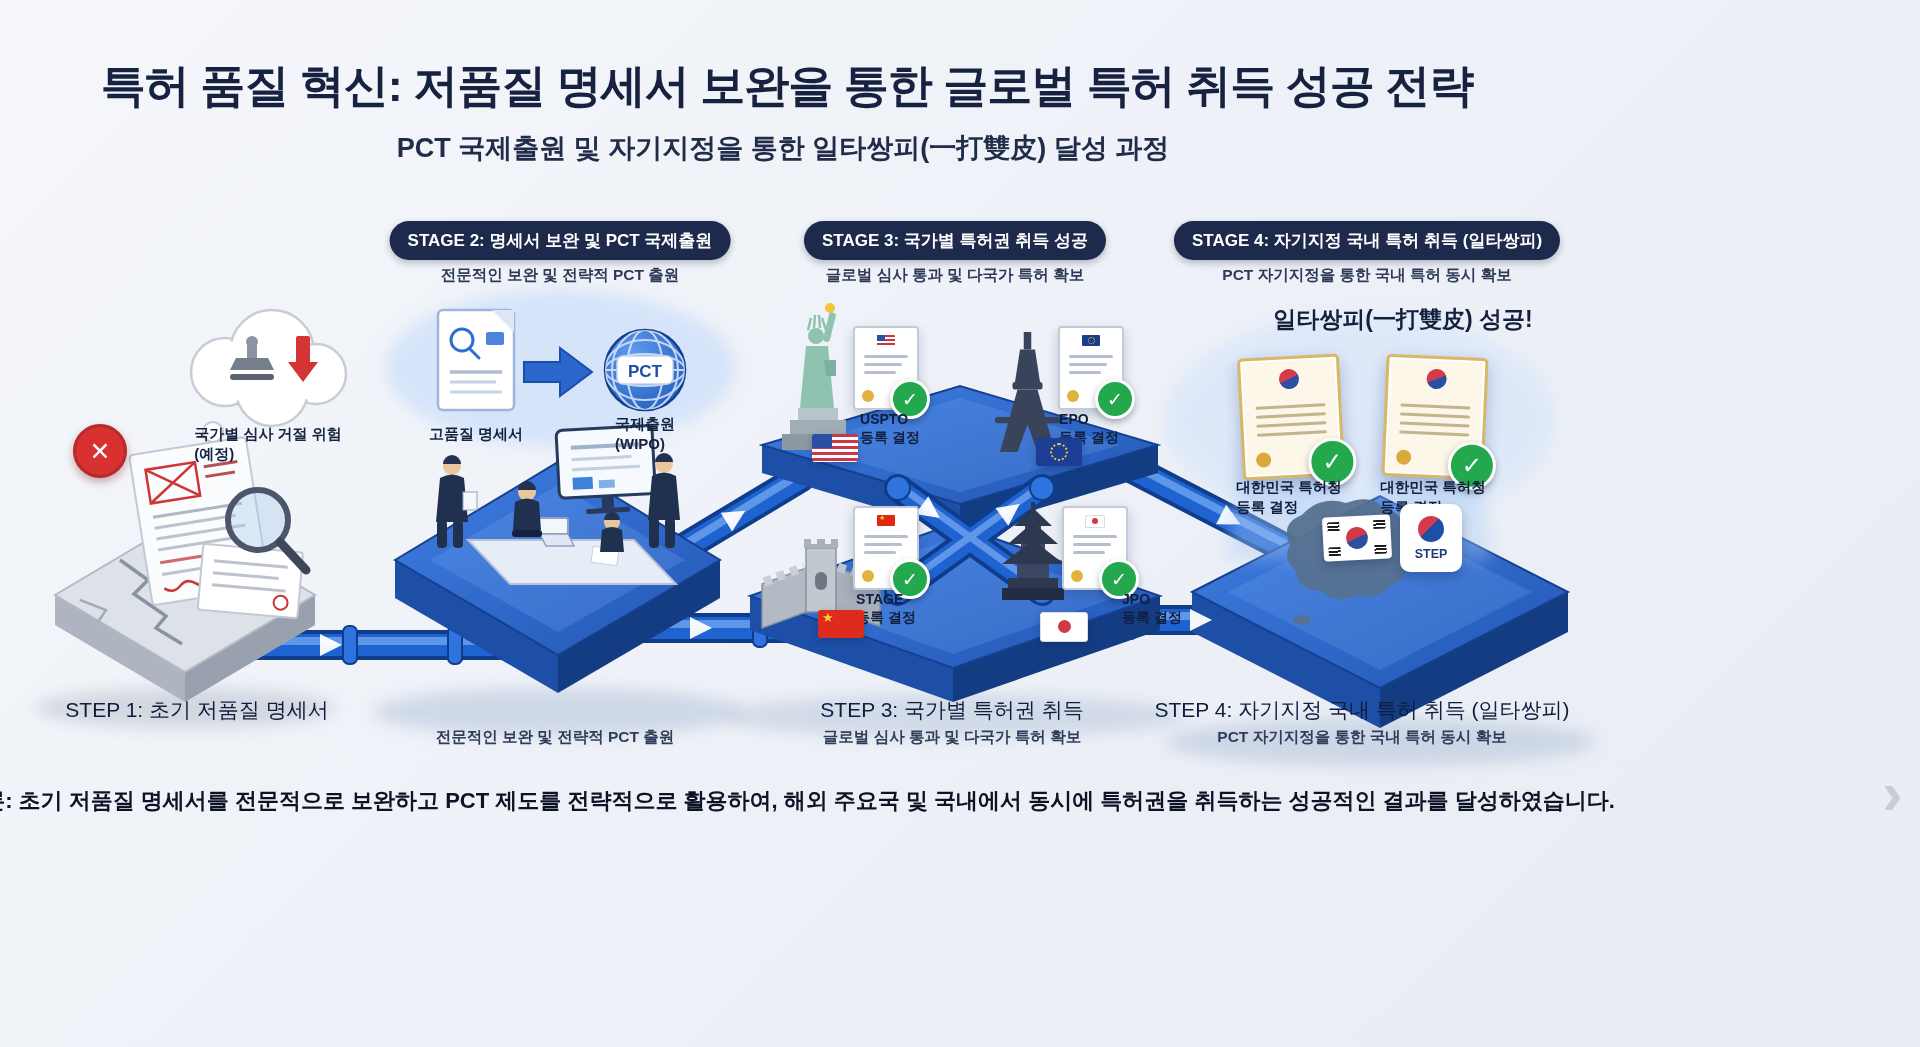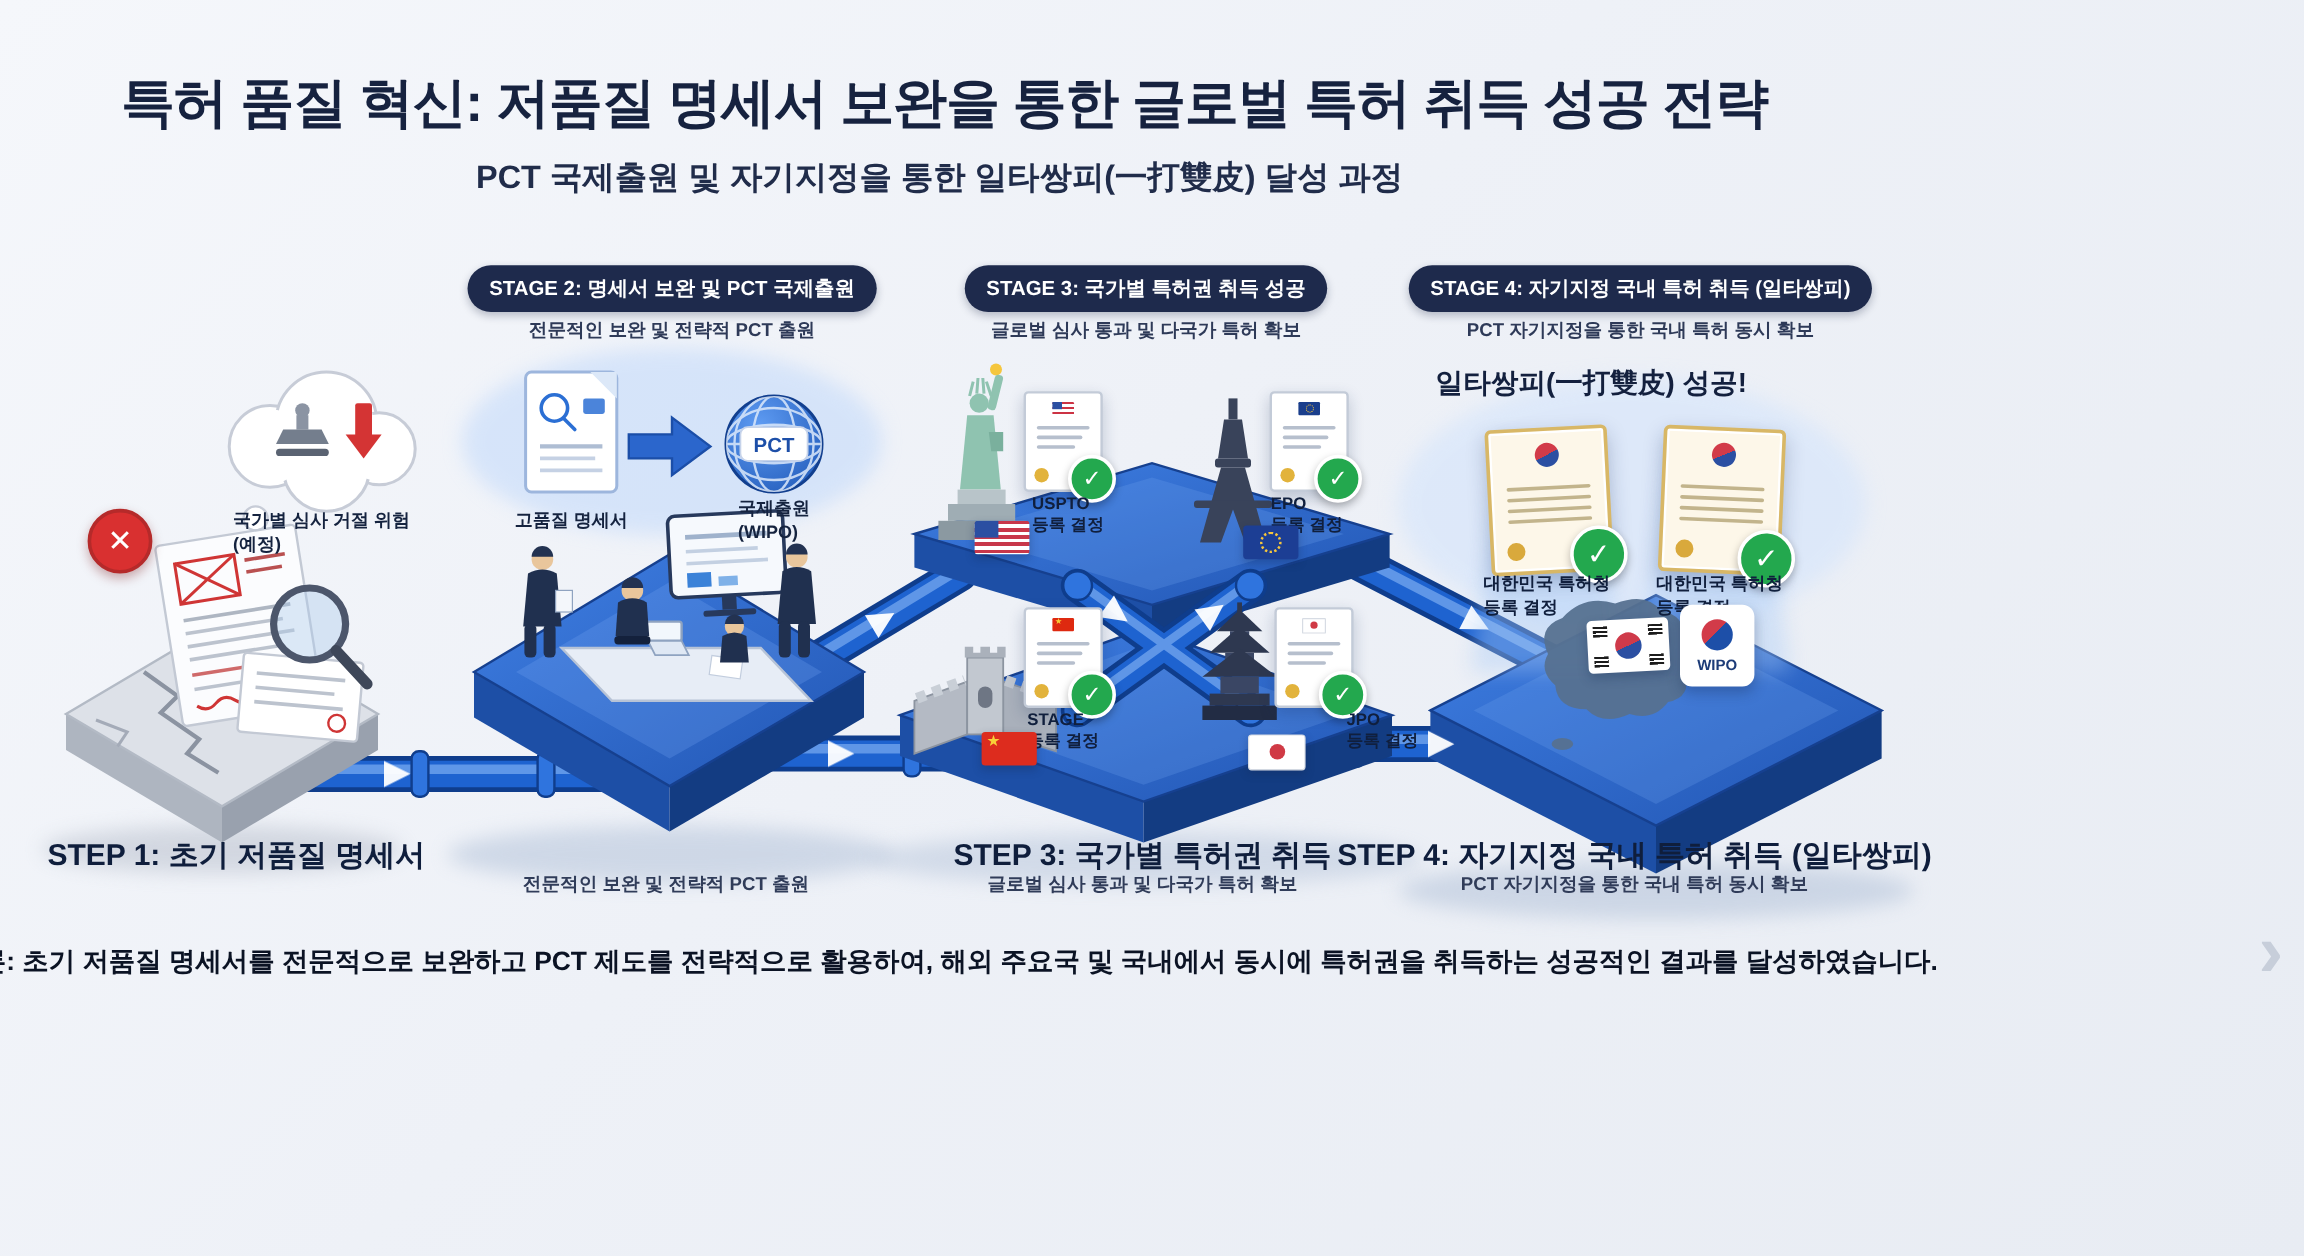--- a/index.html
+++ b/index.html
@@ -24,21 +24,21 @@
     padding:8px 18px; border-radius:20px; white-space:nowrap;
     box-shadow:0 3px 7px rgba(18,30,60,.28);
   }
   .stage-sub { font-size:15.5px; font-weight:600; color:#2e3a58; white-space:nowrap; }
 
   .lbl { font-size:15px; font-weight:700; color:#15233f; line-height:1.32; }
   .office-lbl { font-size:14px; font-weight:700; color:#101f3d; line-height:1.3; }
   .success-lbl { font-size:23px; font-weight:800; color:#13203e; white-space:nowrap; }
   .cert4-lbl { font-size:14.5px; font-weight:700; color:#101f3d; line-height:1.35; }
 
-  .step-t { font-size:25px; font-weight:700; color:#0f1e3c; white-space:nowrap; }
+  .step-t { font-size:21px; font-weight:400; color:#0f1e3c; white-space:nowrap; }
   .step-s { font-size:15.5px; font-weight:600; color:#303c59; white-space:nowrap; }
   .conclusion { font-size:22px; font-weight:800; color:#0b1324; white-space:nowrap; }
 
   .xbadge {
     width:48px; height:48px; border-radius:50%;
     background:var(--danger,#d93030); border:3px solid #b52a2a;
     color:#fff; font-size:25px; font-weight:900;
     display:flex; align-items:center; justify-content:center;
     box-shadow:0 4px 9px rgba(120,20,20,.35);
   }
@@ -474,21 +474,21 @@
   <div class="ctrx office-lbl pre" style="left:886px;top:590px">STAGE
 등록 결정</div>
   <div class="ctrx office-lbl pre" style="left:1152px;top:590px">JPO
 등록 결정</div>
 
   <div class="flag flag-us" style="left:812px;top:434px"></div>
   <div class="flag flag-eu" style="left:1036px;top:438px"></div>
   <div class="flag flag-cn" style="left:818px;top:610px"></div>
   <div class="flag flag-jp" style="left:1040px;top:612px"></div>
 
-  <div class="ctrx success-lbl" style="left:1326px;top:304px">일타쌍피(一打雙皮) 성공!</div>
+  <div class="ctrx success-lbl" style="left:1403px;top:304px">일타쌍피(一打雙皮) 성공!</div>
 
   <div class="cert cert--gold" style="left:1240px;top:356px;transform:rotate(-3deg)">
     <div class="cert-emblem"></div>
     <div class="cert-lines">
         <i></i>
         <i></i>
         <i></i>
         <i></i>
       </div>
     <div class="cert-seal"></div>
@@ -513,21 +513,21 @@
 
   <div class="flag-kr" style="left:1323px;top:516px;transform:rotate(-3deg)">
     <div class="taegeuk"></div>
     <div class="tg tl"></div>
     <div class="tg tr"></div>
     <div class="tg bl"></div>
     <div class="tg br"></div>
   </div>
   <div class="k kipo" style="left:1400px;top:504px">
     <div class="kipo-logo"></div>
-    <div class="kipo-text">WIPO</div>
+    <div class="kipo-text">STEP</div>
   </div>
 
   <div class="ctrx step-t" style="left:197px;top:696px">STEP 1: 초기 저품질 명세서</div>
   <div class="ctrx step-t" style="left:952px;top:696px">STEP 3: 국가별 특허권 취득</div>
   <div class="ctrx step-t" style="left:1362px;top:696px">STEP 4: 자기지정 국내 특허 취득 (일타쌍피)</div>
 
   <div class="ctrx step-s" style="left:555px;top:727px">전문적인 보완 및 전략적 PCT 출원</div>
   <div class="ctrx step-s" style="left:952px;top:727px">글로벌 심사 통과 및 다국가 특허 확보</div>
   <div class="ctrx step-s" style="left:1362px;top:727px">PCT 자기지정을 통한 국내 특허 동시 확보</div>
 

